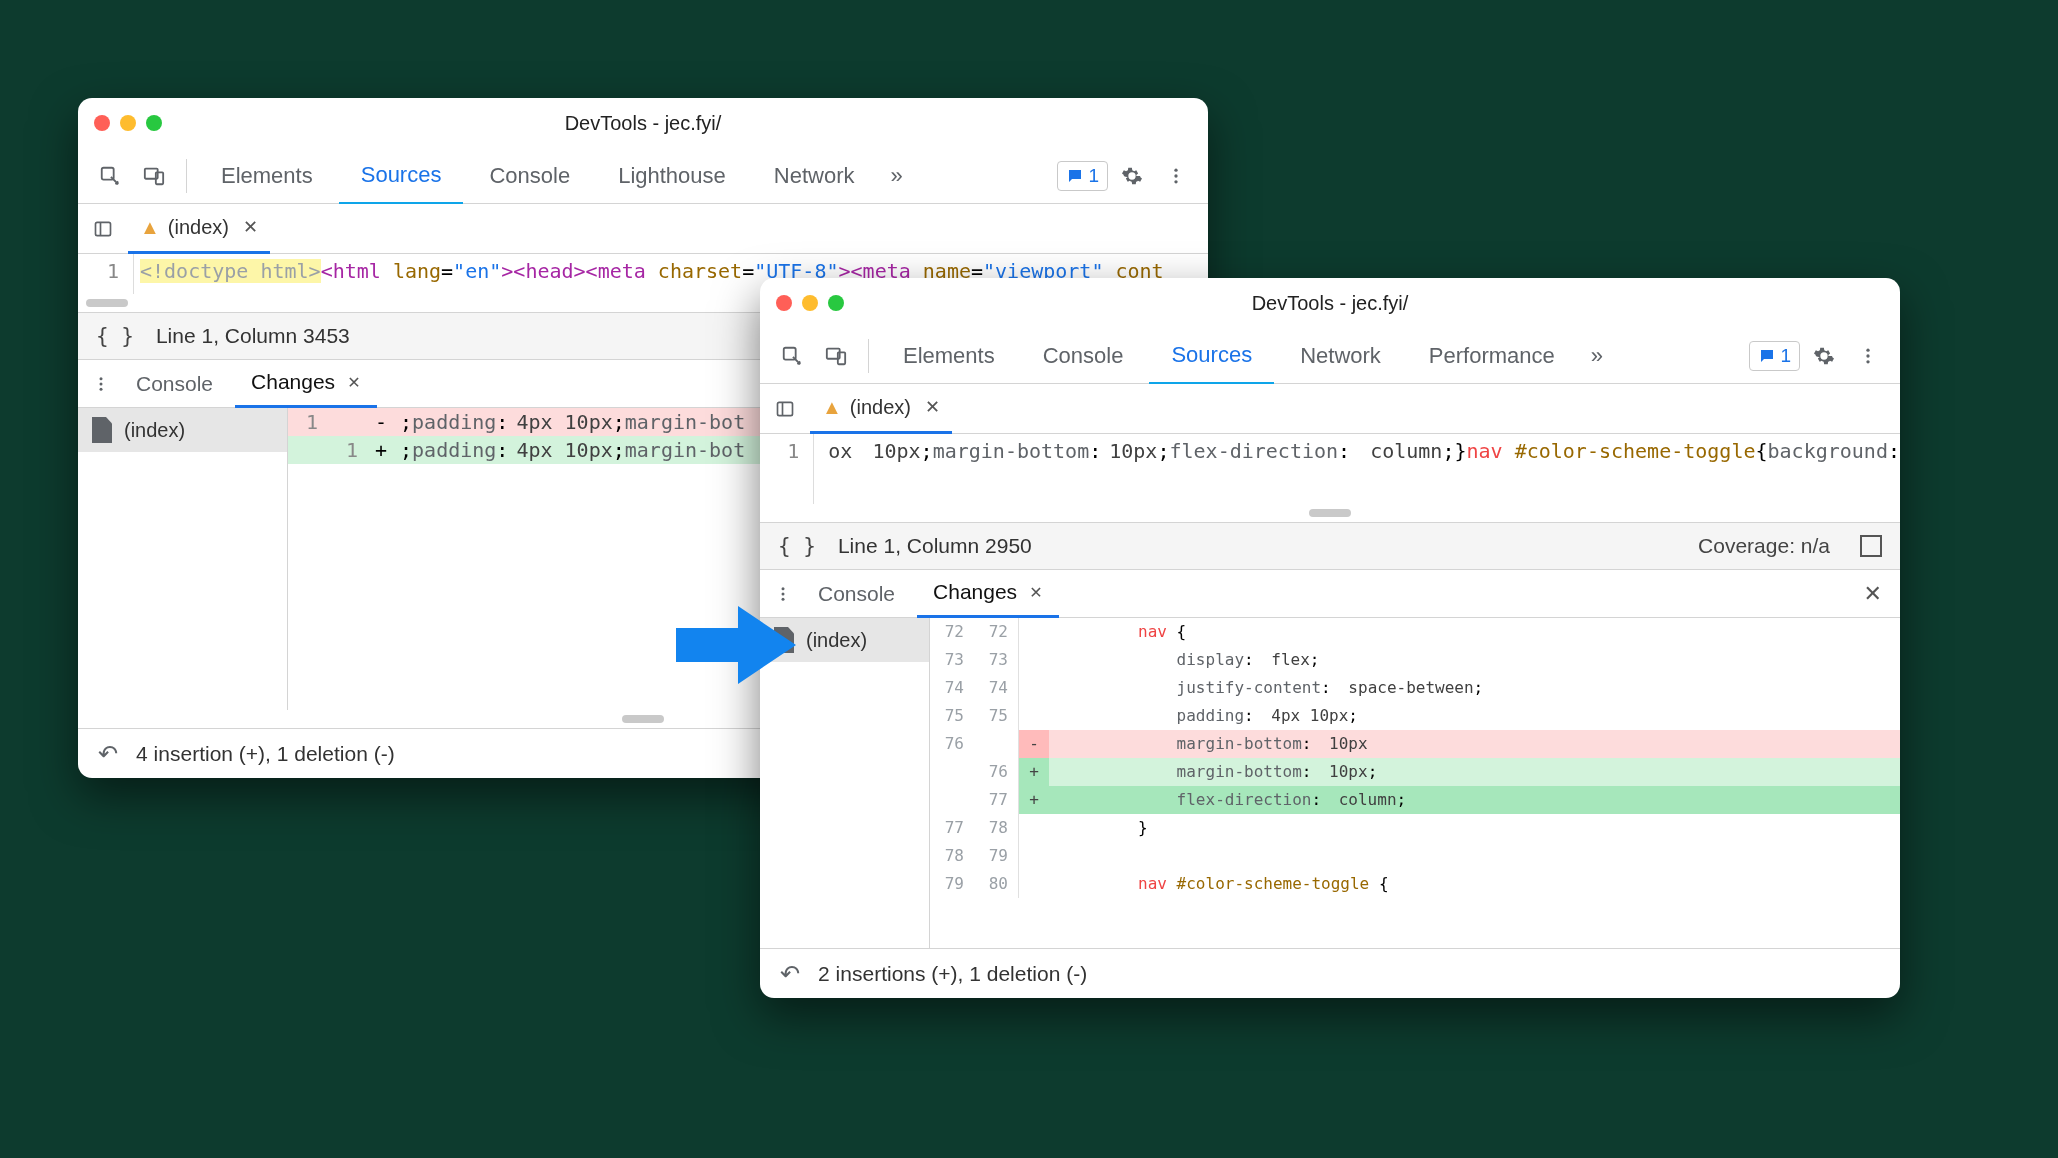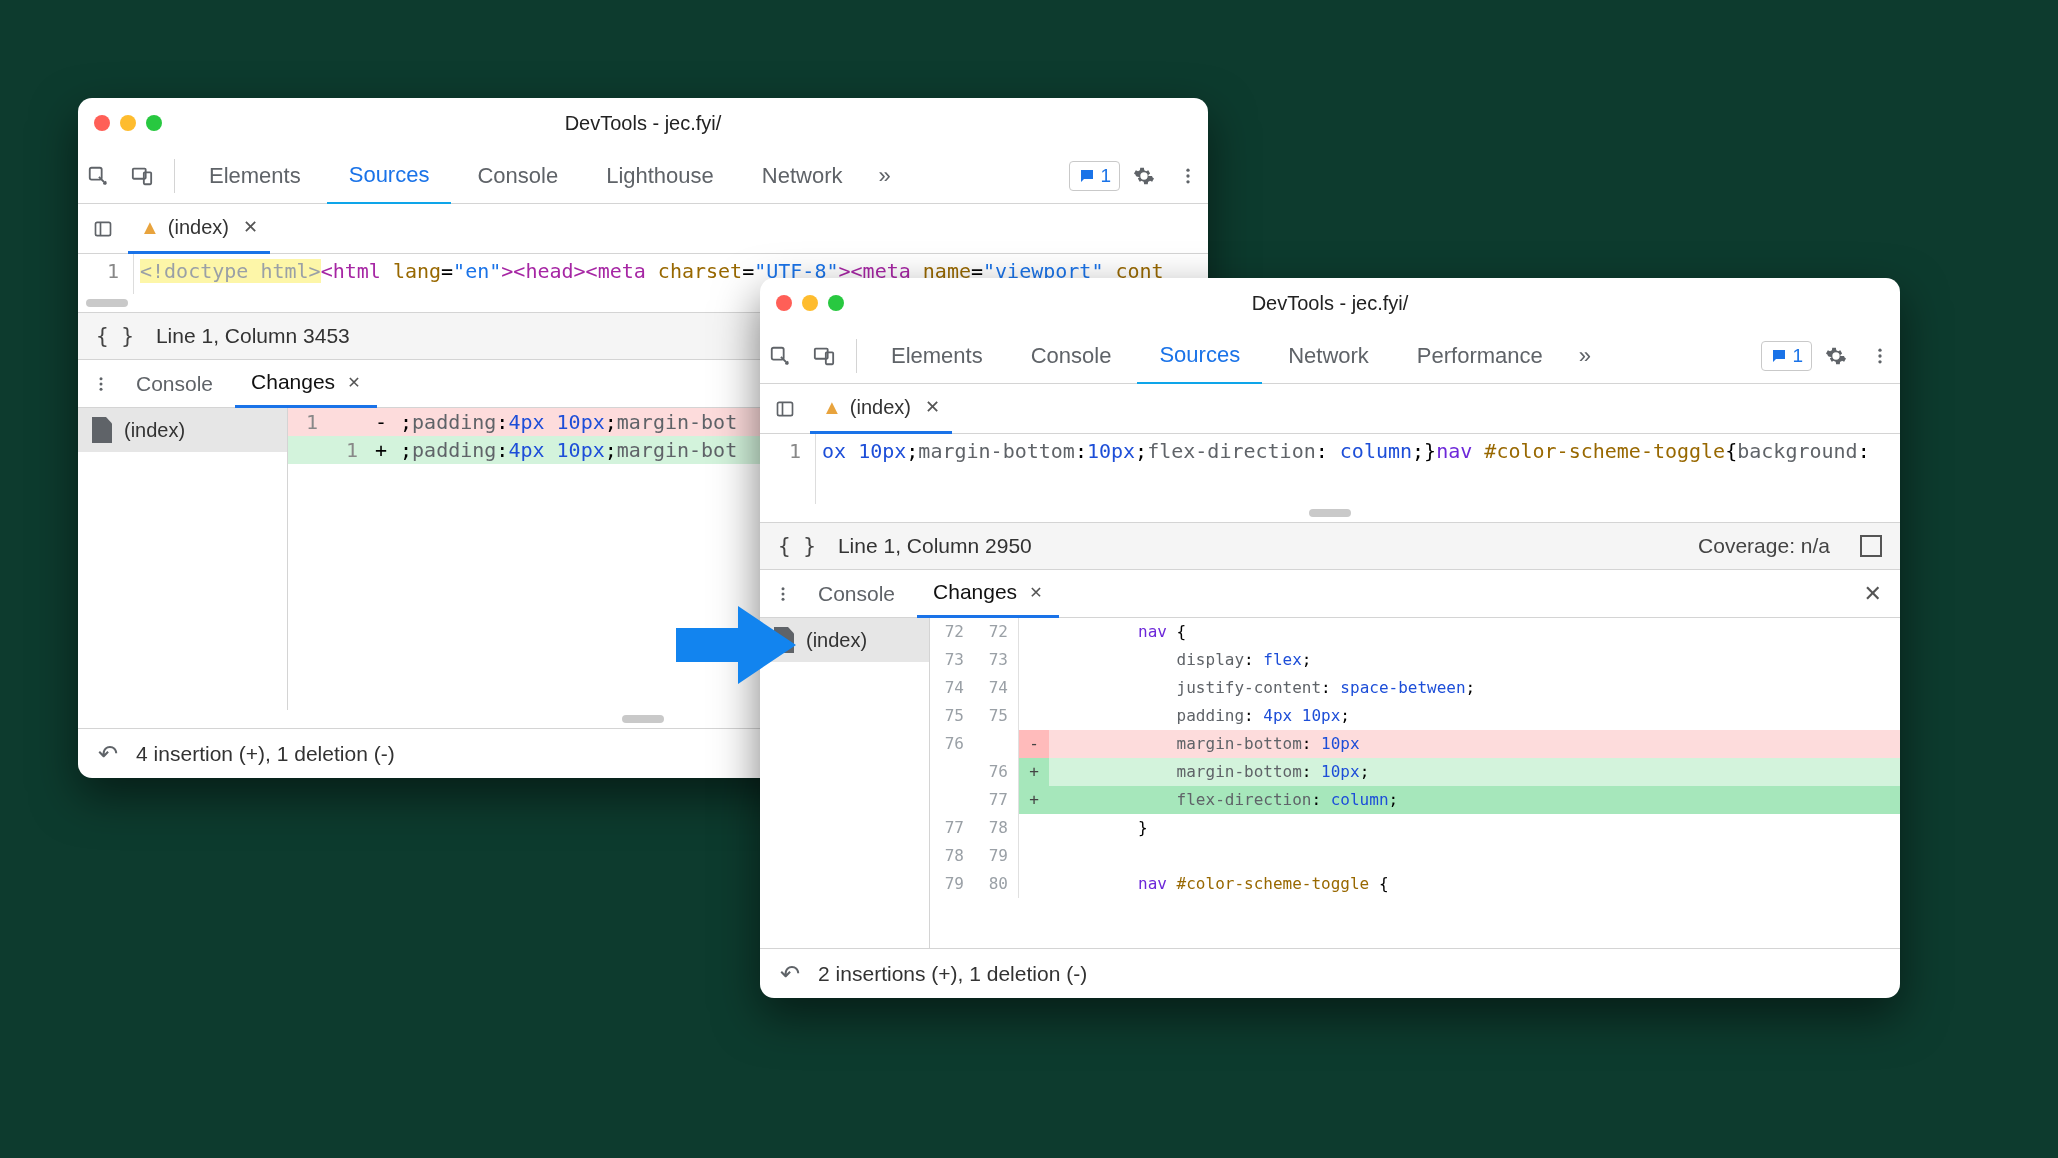--- a/index.html
+++ b/index.html
@@ -37,21 +37,21 @@
   .dot.r { background: #ff5f57; }
   .dot.y { background: #febc2e; }
   .dot.g { background: #28c840; }
   .titlebar .tt { position: absolute; left: 0; right: 0; text-align: center; font-weight: 500; }
 
   .toolbar {
     height: 56px;
     display: flex;
     align-items: center;
     border-bottom: 1px solid #d4d4d4;
-    padding: 0 0;
+    padding: 0 12px;
     gap: 4px;
   }
   .iconbtn {
     width: 40px;
     height: 40px;
     display: flex;
     align-items: center;
     justify-content: center;
     color: #5f6368;
     border-radius: 4px;
@@ -123,23 +123,23 @@
   .codeline {
     flex: 1;
     white-space: nowrap;
     padding: 2px 0 0 6px;
     background: #fff;
   }
   .hl-y { background: #fdf6a8; color: #9aa0a6; }
   .tok-tag { color: #a626a4; }
   .tok-attr{ color: #986801; }
   .tok-str { color: #1a73e8; }
-  .tok-sel { color: #6d28d9; }
+  .tok-sel { color: #ef4444; }
   .tok-prop{ color: #5f6368; }
-  .tok-val { color: #1d4ed8; }
+  .tok-val { color: #404040; margin-left: 8px; }
   .tok-id  { color: #986801; }
 
   .scrolltrack {
     height: 18px;
     display: flex;
     align-items: center;
     padding: 0 8px;
   }
   .scrollthumb {
     height: 8px;

